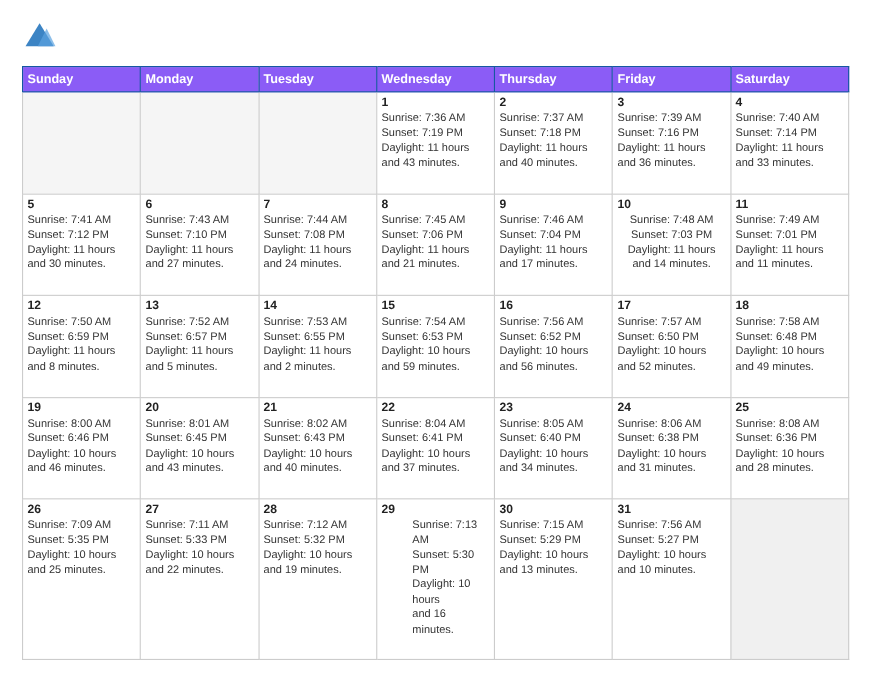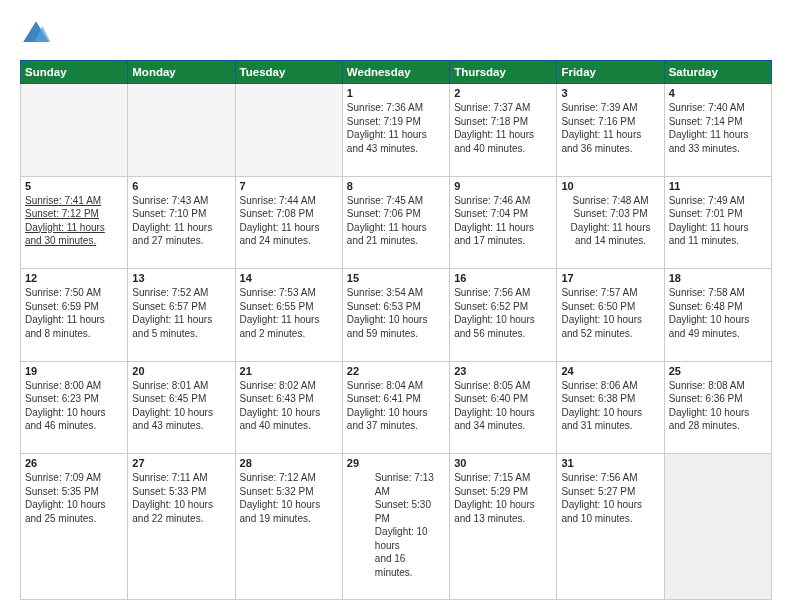--- a/index.html
+++ b/index.html
@@ -55,21 +55,21 @@
       color: #555;
     }
     .calendar {
       flex: 1;
       border: 1px solid #ccc;
       border-collapse: collapse;
       width: 100%;
       table-layout: fixed;
     }
     .calendar th {
-      background: #15803d;
+      background: #8b5cf6;
       color: #fff;
       font-size: 11.5px;
       font-weight: bold;
       padding: 5px 4px;
       text-align: left;
       border: 1px solid #1558a0;
     }
     .calendar td {
       border: 1px solid #ccc;
       vertical-align: top;
@@ -161,21 +161,21 @@
             <span class="day-num">4</span>
             <div class="day-info" style="white-space: pre-line;">Sunrise: 7:40 AM
 Sunset: 7:14 PM
 Daylight: 11 hours
 and 33 minutes.</div>
           </td>
         </tr>
         <tr>
           <td>
             <span class="day-num">5</span>
-            <div class="day-info" style="white-space: pre-line; text-decoration: underline;">Sunrise: 7:41 AM
+            <div class="day-info" style="white-space: pre-line;">Sunrise: 7:41 AM
 Sunset: 7:12 PM
 Daylight: 11 hours
 and 30 minutes.</div>
           </td>
           <td>
             <span class="day-num">6</span>
             <div class="day-info" style="white-space: pre-line;">Sunrise: 7:43 AM
 Sunset: 7:10 PM
 Daylight: 11 hours
 and 27 minutes.</div>
@@ -233,21 +233,21 @@
           </td>
           <td>
             <span class="day-num">14</span>
             <div class="day-info" style="white-space: pre-line;">Sunrise: 7:53 AM
 Sunset: 6:55 PM
 Daylight: 11 hours
 and 2 minutes.</div>
           </td>
           <td>
             <span class="day-num">15</span>
-            <div class="day-info" style="white-space: pre-line;">Sunrise: 3:54 AM
+            <div class="day-info" style="white-space: pre-line;">Sunrise: 7:54 AM
 Sunset: 6:53 PM
 Daylight: 10 hours
 and 59 minutes.</div>
           </td>
           <td>
             <span class="day-num">16</span>
             <div class="day-info" style="white-space: pre-line;">Sunrise: 7:56 AM
 Sunset: 6:52 PM
 Daylight: 10 hours
 and 56 minutes.</div>
@@ -264,21 +264,21 @@
             <div class="day-info" style="white-space: pre-line;">Sunrise: 7:58 AM
 Sunset: 6:48 PM
 Daylight: 10 hours
 and 49 minutes.</div>
           </td>
         </tr>
         <tr>
           <td>
             <span class="day-num">19</span>
             <div class="day-info" style="white-space: pre-line;">Sunrise: 8:00 AM
-Sunset: 6:23 PM
+Sunset: 6:46 PM
 Daylight: 10 hours
 and 46 minutes.</div>
           </td>
           <td>
             <span class="day-num">20</span>
             <div class="day-info" style="white-space: pre-line;">Sunrise: 8:01 AM
 Sunset: 6:45 PM
 Daylight: 10 hours
 and 43 minutes.</div>
           </td>

